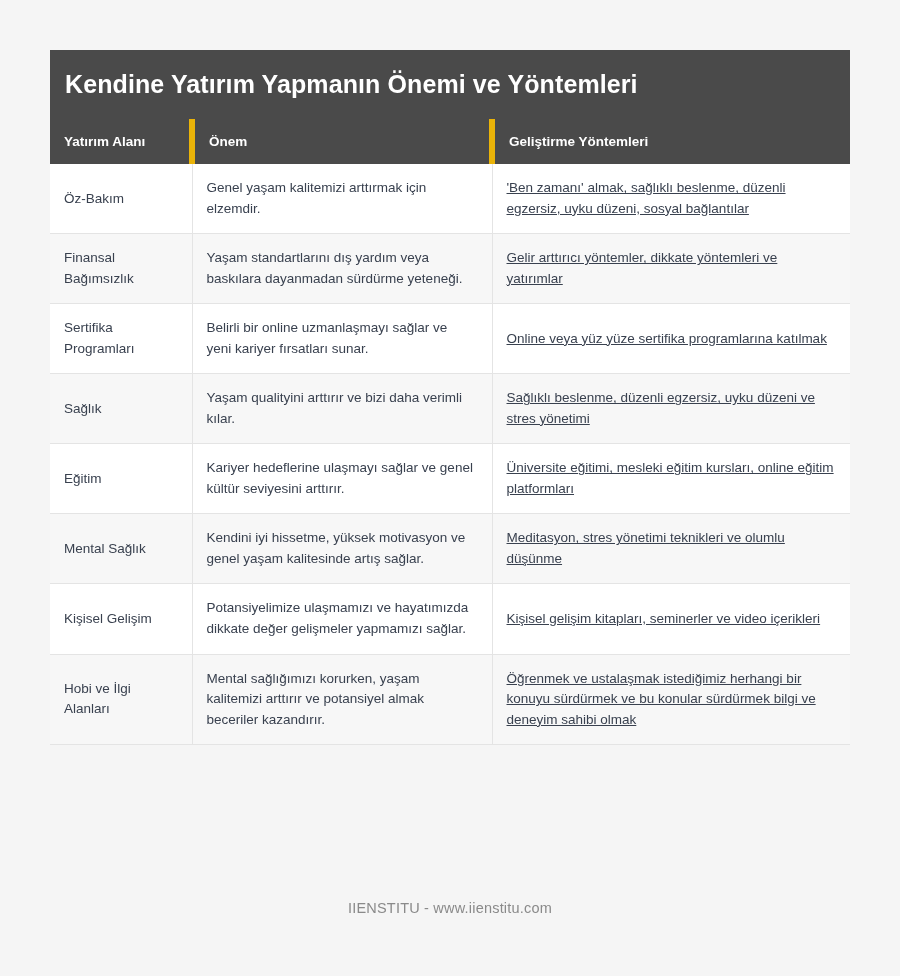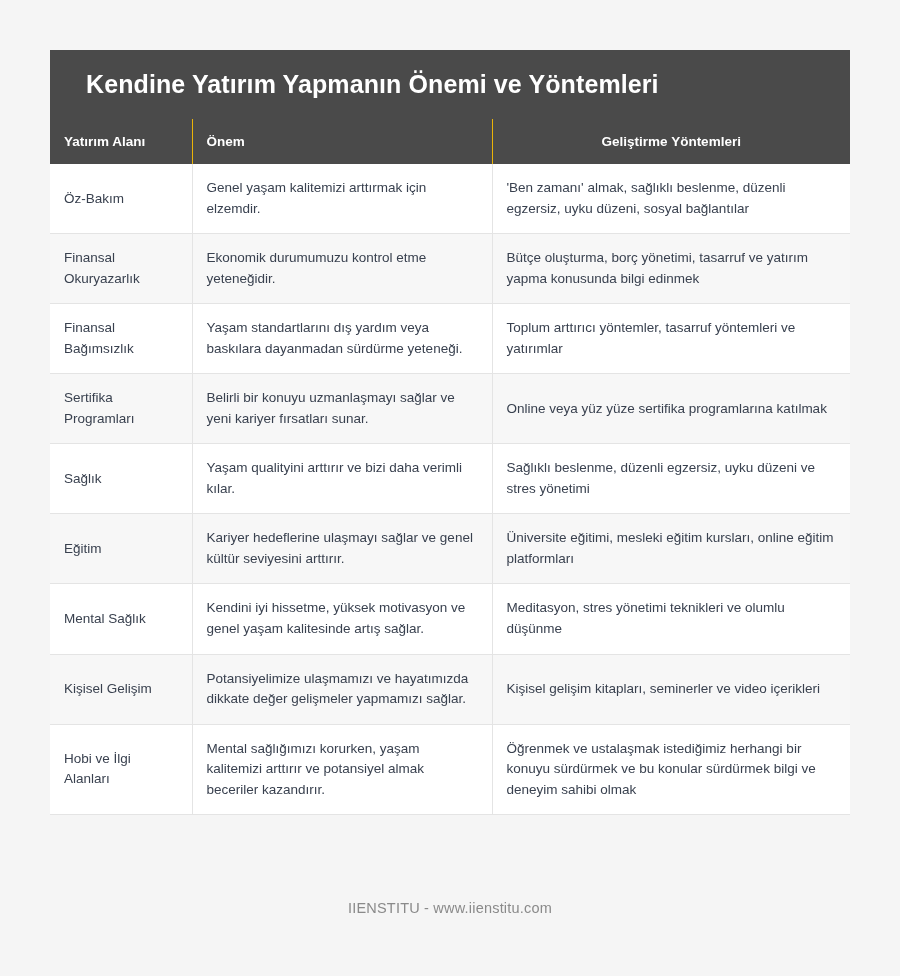--- a/index.html
+++ b/index.html
@@ -24,57 +24,57 @@
     left: 50px;
     top: 50px;
     width: 800px;
   }
   .title-bar {
     background: #4a4a4a;
     color: #ffffff;
     font-size: 25px;
     font-weight: bold;
     letter-spacing: 0.1px;
-    padding: 20px 18px 20px 36px;
+    padding: 20px 18px 20px 15px;
     line-height: 1.15;
     box-sizing: border-box;
   }
   table.data {
     width: 100%;
     border-collapse: collapse;
     table-layout: fixed;
     background: #ffffff;
   }
   table.data thead th {
     background: #4a4a4a;
     color: #ffffff;
     font-size: 13.5px;
     font-weight: bold;
     text-align: left;
     padding: 14px 14px 14px 14px;
-    border-right: 1px solid #eab308;
+    border-right: 6px solid #eab308;
     vertical-align: middle;
     line-height: 1.3;
   }
   table.data thead th:last-child {
     border-right: none;
-    text-align: center;
   }
   table.data tbody td {
     font-size: 13.5px;
     color: #39414f;
     line-height: 1.52;
     padding: 14px 16px 14px 14px;
     border-right: 1px solid #e4e4e4;
     border-bottom: 1px solid #e4e4e4;
     vertical-align: middle;
     word-wrap: break-word;
   }
   table.data tbody td:last-child {
     border-right: none;
+    text-decoration: underline;
   }
   table.data tbody tr:nth-child(even) td {
     background: #f7f7f7;
   }
   table.data tbody tr:nth-child(odd) td {
     background: #ffffff;
   }
   table.data tbody tr:last-child td {
     border-bottom: 1px solid #e4e4e4;
   }
@@ -118,32 +118,27 @@
           <th>Geliştirme Yöntemleri</th>
         </tr>
       </thead>
       <tbody>
         <tr>
           <td class="cell-area">Öz-Bakım</td>
           <td>Genel yaşam kalitemizi arttırmak için elzemdir.</td>
           <td>'Ben zamanı' almak, sağlıklı beslenme, düzenli egzersiz, uyku düzeni, sosyal bağlantılar</td>
         </tr>
         <tr>
-          <td class="cell-area">Finansal Okuryazarlık</td>
-          <td>Ekonomik durumumuzu kontrol etme yeteneğidir.</td>
-          <td>Bütçe oluşturma, borç yönetimi, tasarruf ve yatırım yapma konusunda bilgi edinmek</td>
-        </tr>
-        <tr>
           <td class="cell-area">Finansal Bağımsızlık</td>
           <td>Yaşam standartlarını dış yardım veya baskılara dayanmadan sürdürme yeteneği.</td>
-          <td>Toplum arttırıcı yöntemler, tasarruf yöntemleri ve yatırımlar</td>
+          <td>Gelir arttırıcı yöntemler, dikkate yöntemleri ve yatırımlar</td>
         </tr>
         <tr>
           <td class="cell-area">Sertifika Programları</td>
-          <td>Belirli bir konuyu uzmanlaşmayı sağlar ve yeni kariyer fırsatları sunar.</td>
+          <td>Belirli bir online uzmanlaşmayı sağlar ve yeni kariyer fırsatları sunar.</td>
           <td>Online veya yüz yüze sertifika programlarına katılmak</td>
         </tr>
         <tr>
           <td class="cell-area">Sağlık</td>
           <td>Yaşam qualityini arttırır ve bizi daha verimli kılar.</td>
           <td>Sağlıklı beslenme, düzenli egzersiz, uyku düzeni ve stres yönetimi</td>
         </tr>
         <tr>
           <td class="cell-area">Eğitim</td>
           <td>Kariyer hedeflerine ulaşmayı sağlar ve genel kültür seviyesini arttırır.</td>

